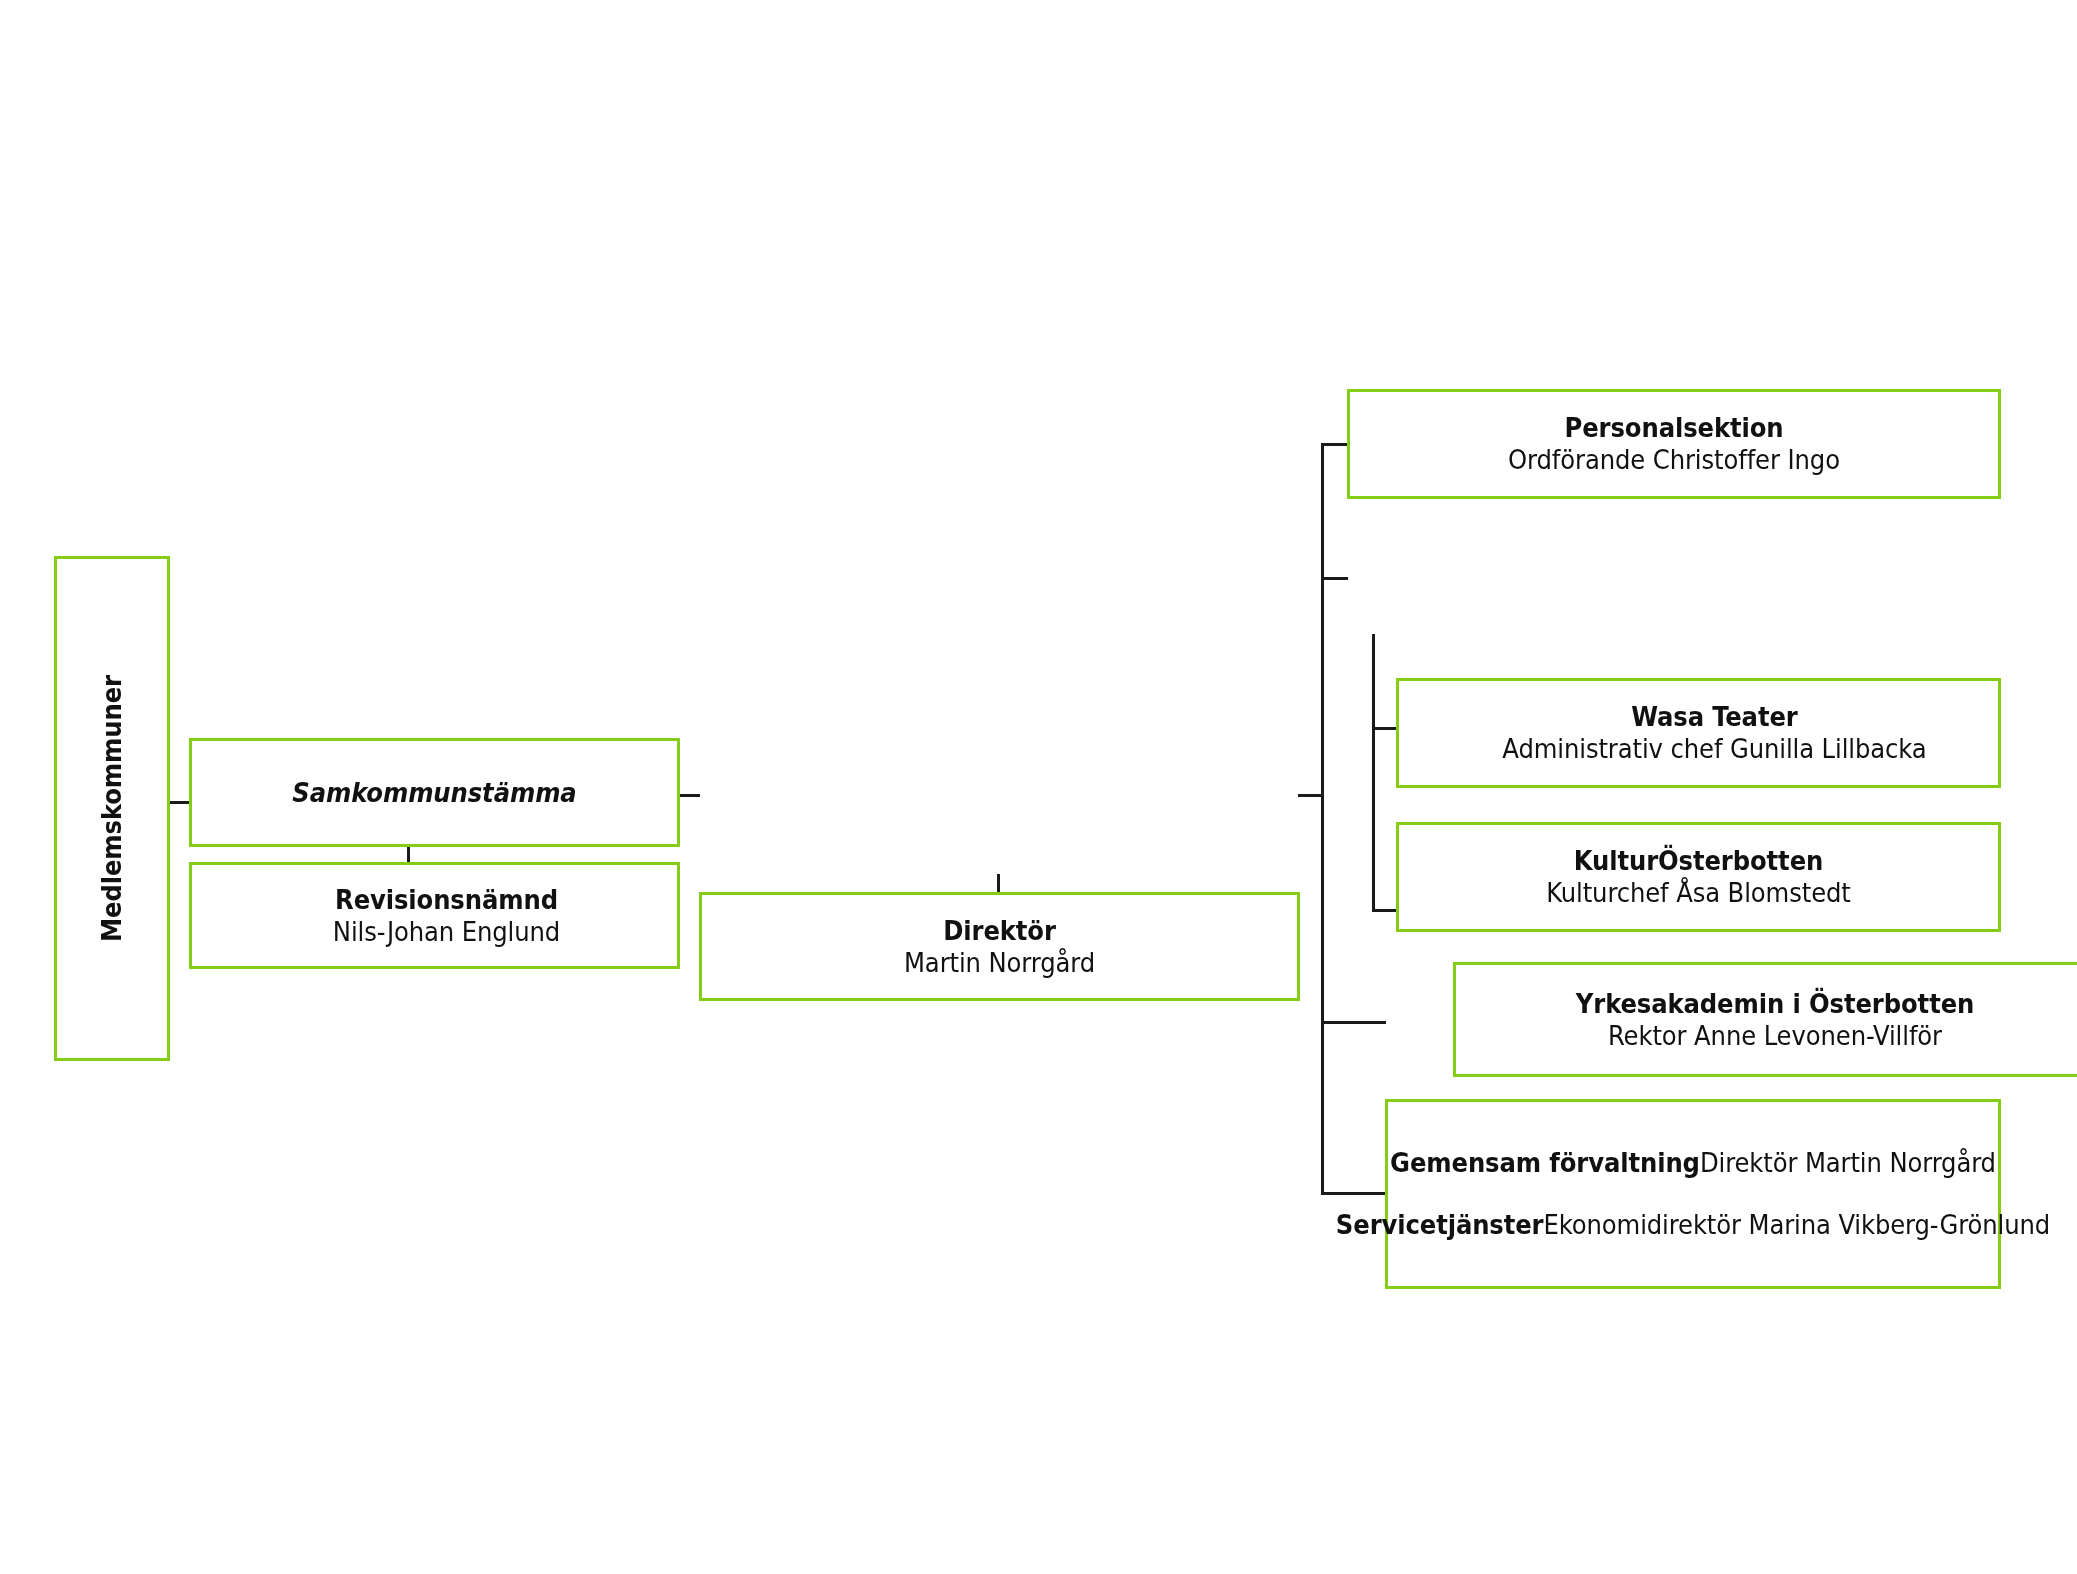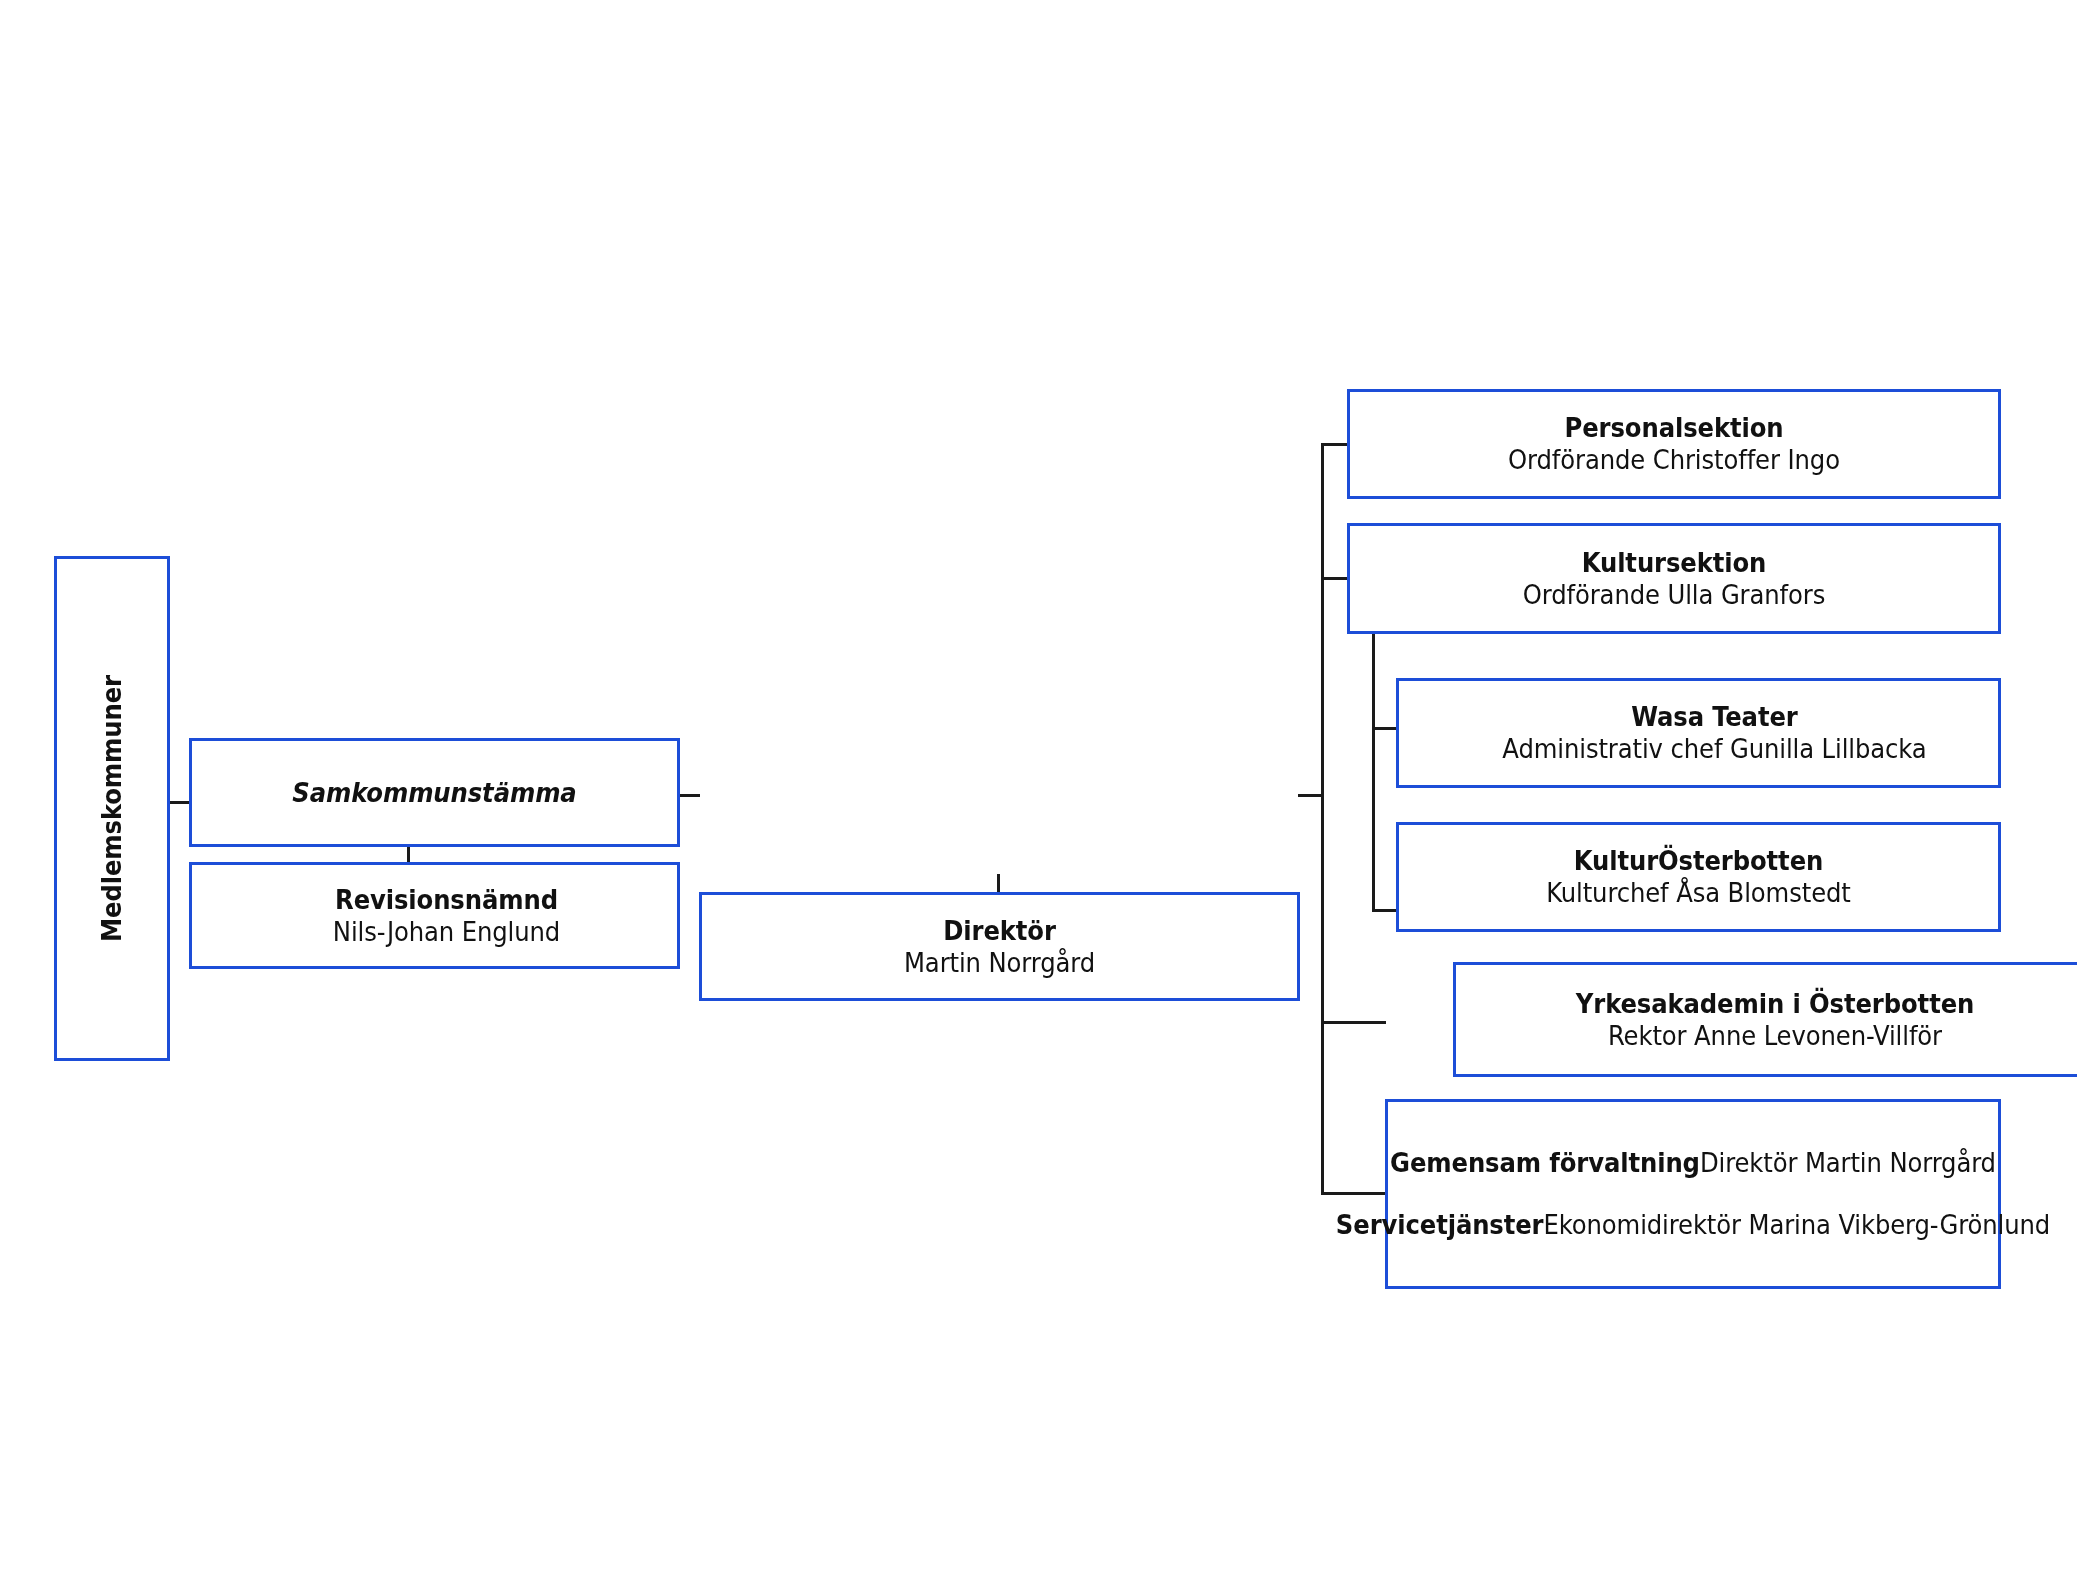--- a/index.html
+++ b/index.html
@@ -17,21 +17,21 @@
     width: 2077px;
     height: 1574px;
     background: #ffffff;
     overflow: hidden;
   }
 
   
   .node {
     position: absolute;
     box-sizing: border-box;
-    border: 3px solid #1d4ed8;
+    border: 3px solid #84cc16;
     background: #ffffff;
     display: flex;
     flex-direction: column;
     align-items: center;
     justify-content: center;
     text-align: center;
     color: #111111;
     line-height: 1.18;
   }
   .node .title {
@@ -126,24 +126,20 @@
   <div class="node" style="left:699px; top:892px; width:601px; height:109px;">
     <span class="title">Direktör</span>
     <span class="subtitle">Martin Norrgård</span>
   </div>
 
   <div class="node" style="left:1347px; top:389px; width:654px; height:110px;">
     <span class="title">Personalsektion</span>
     <span class="subtitle">Ordförande Christoffer Ingo</span>
   </div>
 
-  <div class="node" style="left:1347px; top:523px; width:654px; height:111px;">
-    <span class="title">Kultursektion</span>
-    <span class="subtitle">Ordförande Ulla Granfors</span>
-  </div>
 
   <div class="node" style="left:1396px; top:678px; width:605px; height:110px;padding-left:32px;">
     <span class="title">Wasa Teater</span>
     <span class="subtitle">Administrativ chef Gunilla Lillbacka</span>
   </div>
 
   <div class="node" style="left:1396px; top:822px; width:605px; height:110px;">
     <span class="title">KulturÖsterbotten</span>
     <span class="subtitle">Kulturchef Åsa Blomstedt</span>
   </div>

